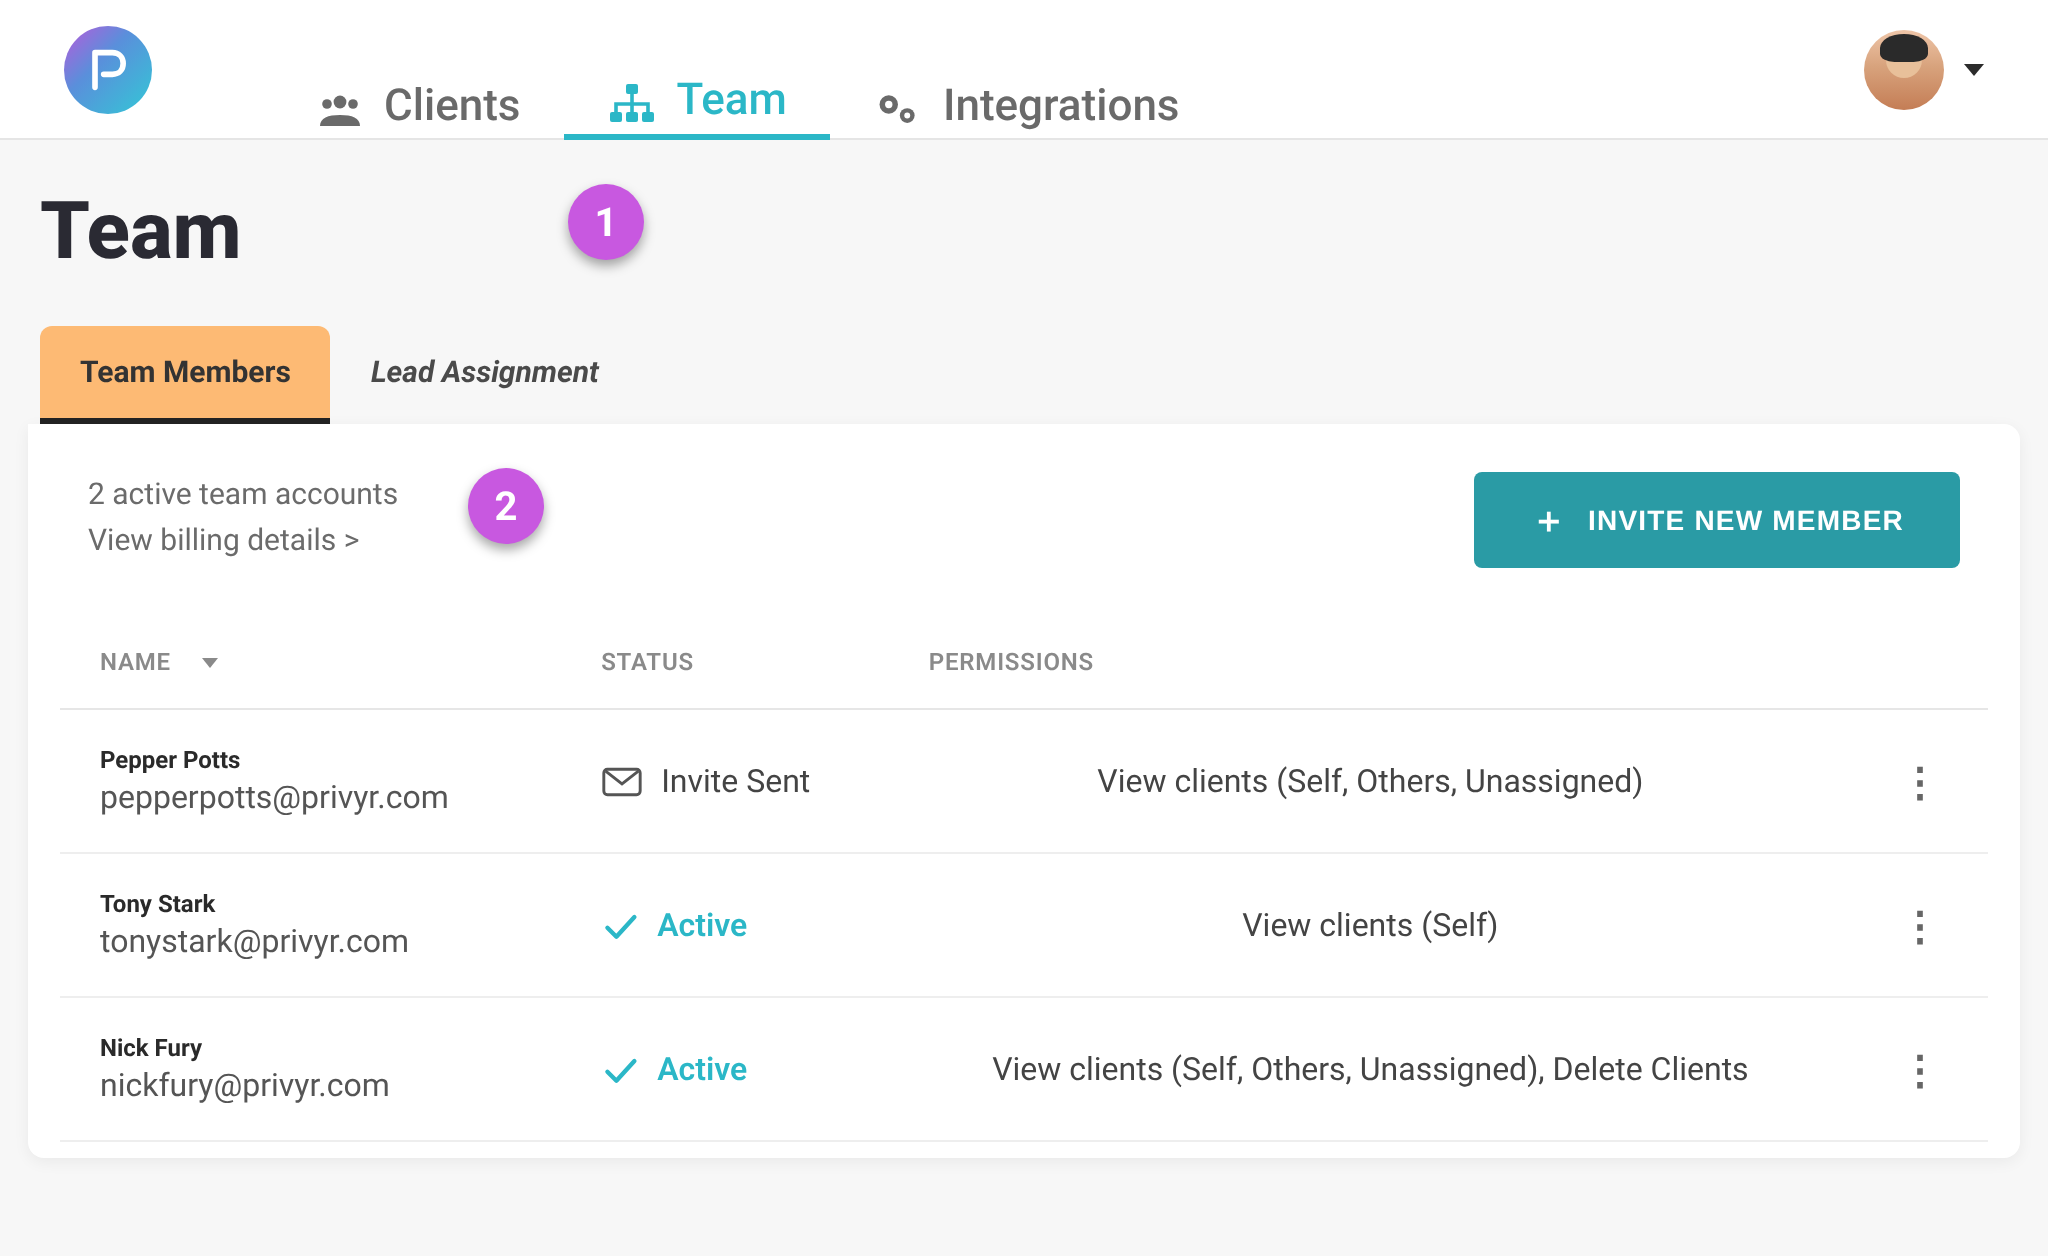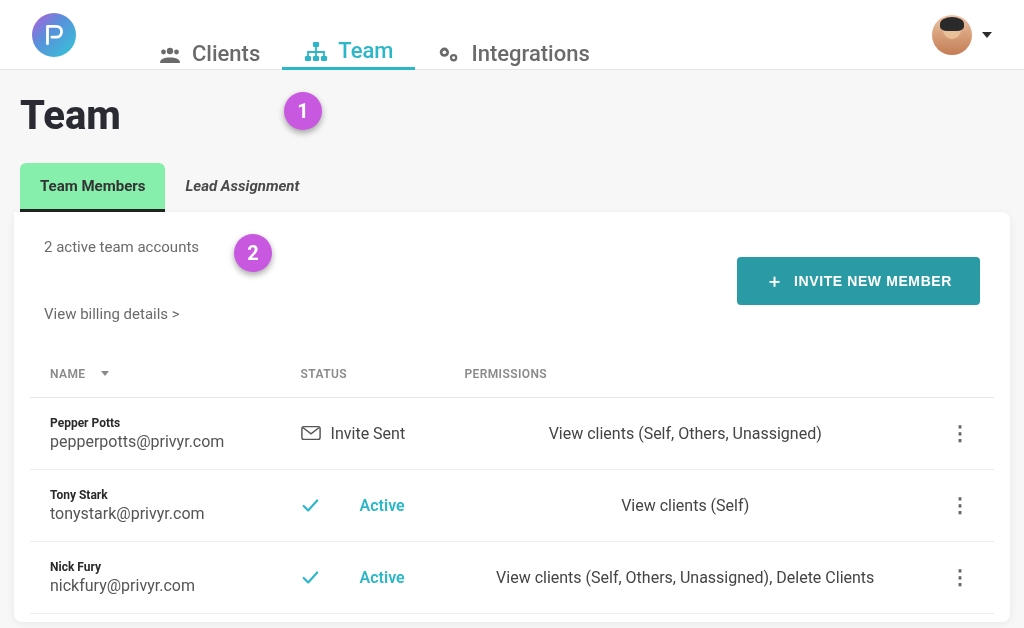--- a/index.html
+++ b/index.html
@@ -117,44 +117,44 @@
       margin-left: 20px;
     }
     .tab {
       padding: 14px 20px;
       font-size: 15px;
       font-weight: 700;
       color: #333;
       cursor: pointer;
     }
     .tab.active {
-      background: #86efac;
+      background: #fdba74;
       border-bottom: 3px solid #222;
       border-radius: 6px 6px 0 0;
     }
     .tab.inactive { color: #4a4a4a; font-weight:700;font-style:italic; }
 
     
     .card {
       background: #fff;
       margin: 0 14px 0 14px;
       border-radius: 0 8px 8px 8px;
       padding: 24px 16px 8px 16px;
       box-shadow: 0 2px 8px rgba(0,0,0,0.06);
     }
     .card-head {
       display: flex;
-      align-items: center;
+      align-items: flex-start;
       justify-content: space-between;
       padding: 0 14px 24px 14px;
       position: relative;
     }
     .account-summary { line-height: 1.55; }
     .account-count { color: #6b6b6b; font-size: 15px; }
-    .billing-link { color: #6b6b6b; font-size: 15px; cursor: pointer; margin-top: 44px; }
+    .billing-link { color: #6b6b6b; font-size: 15px; cursor: pointer; }
     .invite-btn {
       background: #2a9ba5;
       color: #fff;
       font-weight: 700;
       letter-spacing: 0.6px;
       font-size: 14px;
       padding: 16px 28px;
       border: none;
       border-radius: 4px;
       display: flex;
@@ -185,21 +185,21 @@
     .tbl td {
       padding: 18px 20px;
       border-bottom: 1px solid #eee;
       vertical-align: middle;
       font-size: 16px;
       color: #444;
     }
     .member-name { font-weight: 700; color: #2a2a2a; font-size:12px;}
     .member-email { color: #555; font-size: 16px; margin-top: 2px;}
     .status-cell { display:flex; align-items:center; gap:10px; }
-    .status-active { color: #2bb7c7; font-weight: 600; margin-left: 31px; }
+    .status-active { color: #2bb7c7; font-weight: 600; }
     .check-icon { width:18px; height:18px; }
     .env-icon { width:20px; height:16px; }
     .more-btn {
       width: 28px; height: 28px;
       display: inline-flex;
       align-items: center; justify-content: center;
       cursor: pointer;
       color: #666;
       font-size: 20px;
       font-weight:700;

